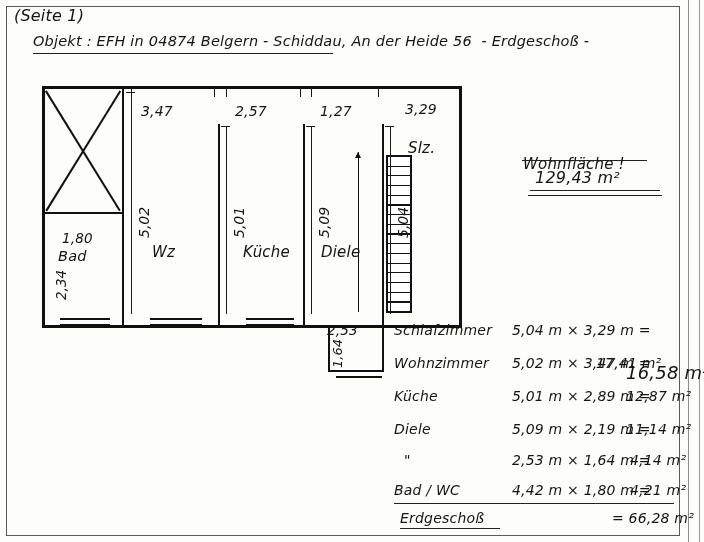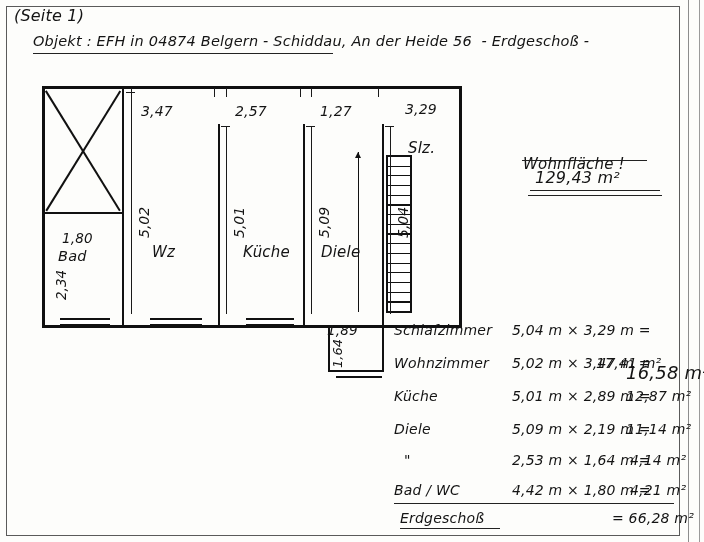--- a/index.html
+++ b/index.html
@@ -235,21 +235,21 @@
 
   <div class="hw it" style="left:62px; top:230px; font-size:13.5px;">1,80</div>
   <div class="hw it" style="left:58px; top:248px; font-size:14.5px;">Bad</div>
   <div class="vtext" style="left:53px; top:300px; font-size:13.5px;">2,34</div>
 
   <div class="hw it" style="left:152px; top:243px; font-size:15px;">Wz</div>
   <div class="hw it" style="left:243px; top:243px; font-size:15px;">Küche</div>
   <div class="hw it" style="left:321px; top:243px; font-size:15px;">Diele</div>
   <div class="hw it" style="left:408px; top:139px; font-size:15px;">Slz.</div>
 
-  <div class="hw it" style="left:327px; top:322px; font-size:13.5px;">1,89</div>
+  <div class="hw it" style="left:327px; top:322px; font-size:13.5px;">2,53</div>
   <div class="vtext" style="left:330px; top:368px; font-size:13px;">1,64</div>
 
   <div class="hw it" style="left:523px; top:138px; font-size:15px;margin-top:17px;">Wohnfläche !</div>
   <div class="uline" style="left:522px; top:160px; width:125px;"></div>
   <div class="hw it" style="left:535px; top:168px; font-size:16px;">129,43 m²</div>
   <div class="uline" style="left:530px; top:190px; width:130px;"></div>
   <div class="uline" style="left:528px; top:195px; width:134px;"></div>
 
   <div class="hw it" style="left:394px; top:322px; font-size:14px;">Schlafzimmer</div>
   <div class="hw it" style="left:512px; top:322px; font-size:14px;">5,04 m × 3,29 m =</div>

